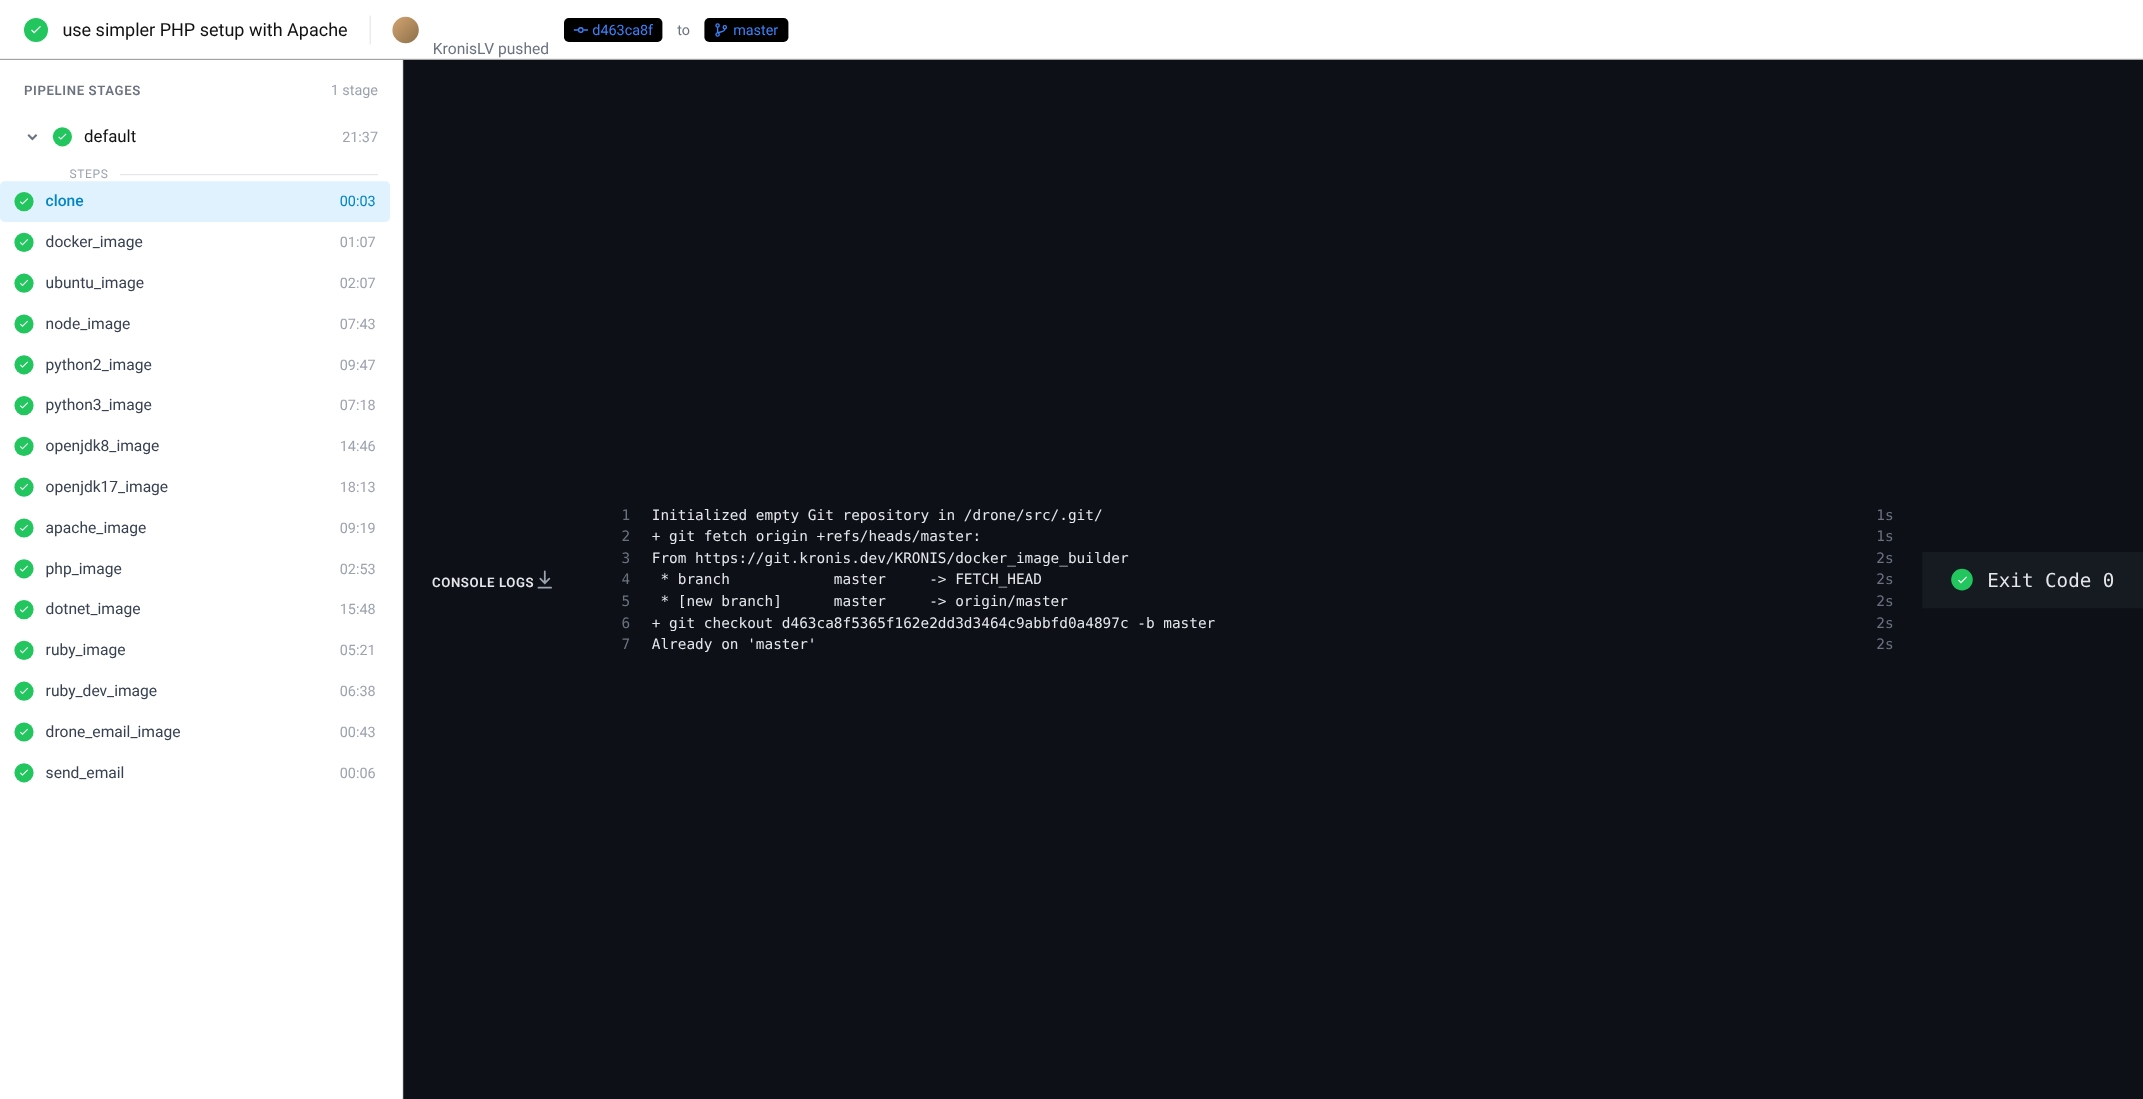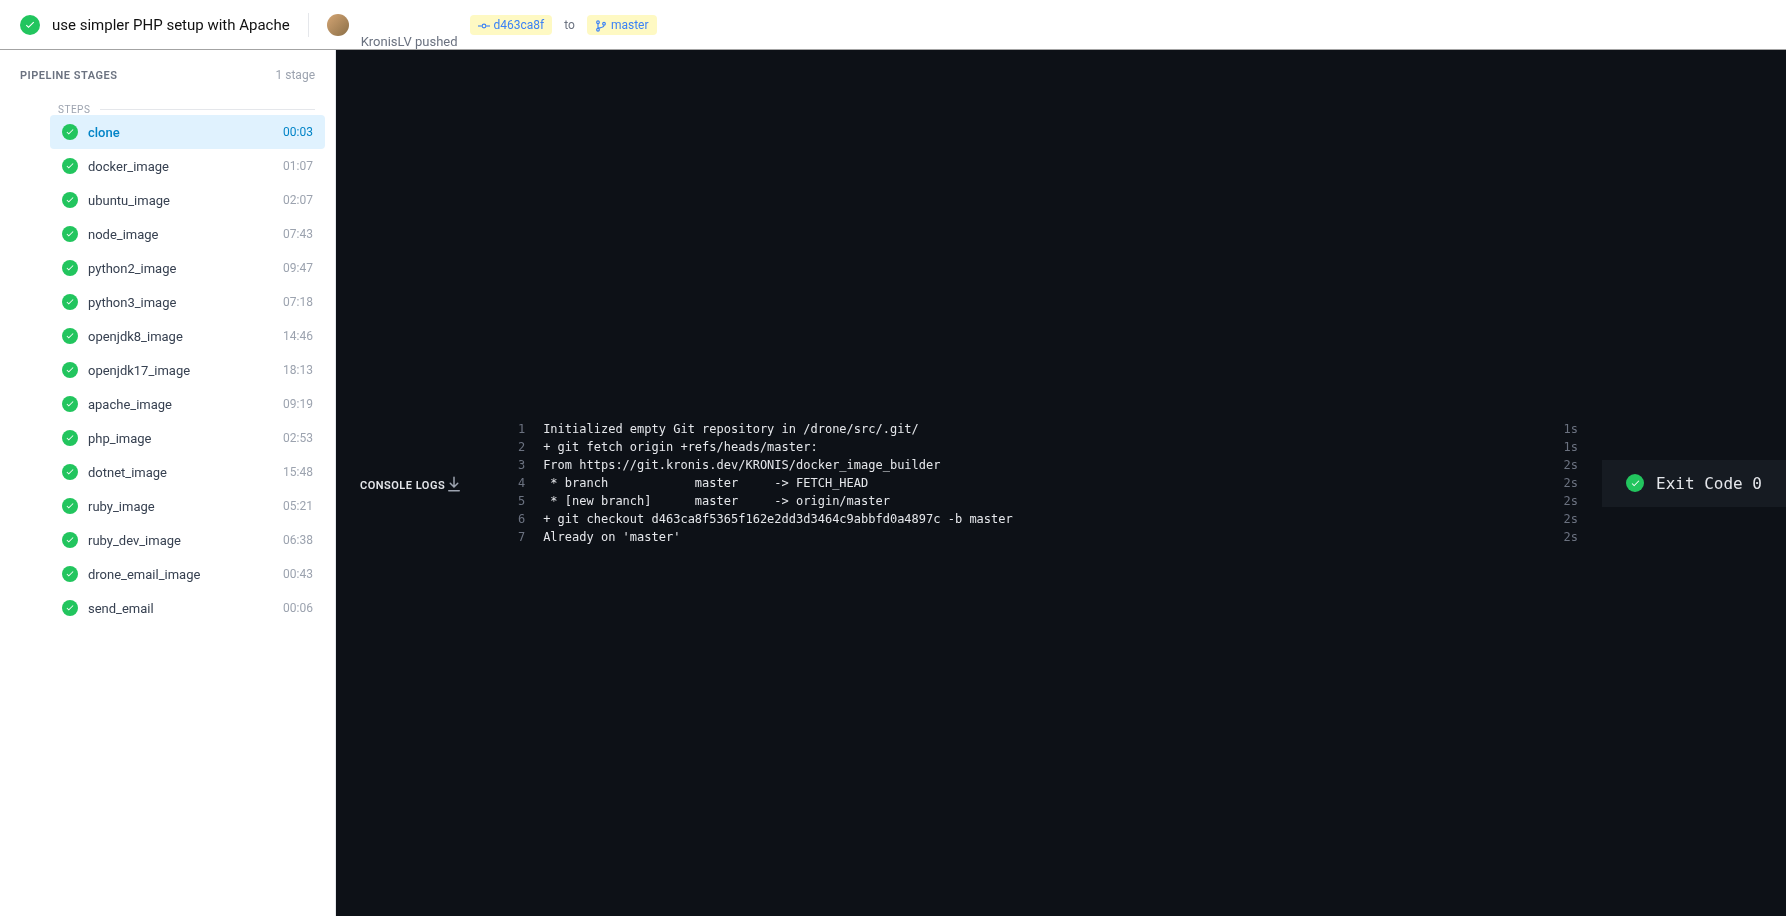--- a/index.html
+++ b/index.html
@@ -33,22 +33,22 @@
 .status-icon svg { width: 12px; height: 12px; fill: #fff; }
 .commit-title { font-size: 15px; color: #111; }
 .divider { width: 1px; height: 24px; background: #e5e7eb; margin: 0 6px; }
 .avatar {
   width: 22px; height: 22px; border-radius: 50%;
   background: linear-gradient(135deg,#d4a574,#8b6f47);
   flex-shrink: 0;
 }
 .user-action { color: #6b7280; font-size: 13px; margin-top: 34px; }
 .pill {
-  display: inline-flex; align-items: flex-end; gap: 4px;
-  background: #fef9c3; border-radius: 4px;
+  display: inline-flex; align-items: center; gap: 4px;
+  background: #000000; border-radius: 4px;
   padding: 3px 8px; font-size: 12px;
 }
 .pill.commit { color: #3b82f6; }
 .pill.branch { color: #3b82f6; }
 .pill-icon { width: 12px; height: 12px; }
 .to-text { color: #6b7280; font-size: 12px; }
 
 .main { display: flex; height: calc(100% - 50px); }
 
 .sidebar {
@@ -82,21 +82,21 @@
 .stage-name { font-size: 14px; color: #111; flex: 1; }
 .stage-time { font-size: 12px; color: #9ca3af; }
 
 .steps-label {
   display: flex; align-items: center; gap: 10px;
   padding: 8px 20px 0 58px;
 }
 .steps-text { font-size: 10px; color: #9ca3af; letter-spacing: 0.5px; }
 .steps-line { flex: 1; height: 1px; background: #e5e7eb; }
 
-.steps-list { padding-left: 50px; padding-right: 10px; }
+.steps-list { padding-right: 10px; }
 .step-row {
   display: flex; align-items: center; gap: 10px;
   padding: 9px 12px;
   border-radius: 4px;
   cursor: pointer;
 }
 .step-row.active { background: #e0f2fe; }
 .step-icon {
   width: 16px; height: 16px; border-radius: 50%;
   background: #22c55e;
@@ -193,20 +193,32 @@
 </div>
 
 <div class="main">
 
   <div class="sidebar">
     <div class="sidebar-header">
       <span class="sidebar-title">PIPELINE STAGES</span>
       <span class="stage-count">1 stage</span>
     </div>
 
+    <div class="stage-row">
+      <svg class="caret" viewBox="0 0 16 16" fill="none" stroke="#6b7280" stroke-width="2">
+          <path d="M4 6l4 4 4-4"></path>
+        </svg>
+      <span class="status-icon" style="width:16px;height:16px">
+        <svg viewBox="0 0 16 16" style="width:10px;height:10px">
+            <path d="M13.5 4.5L6 12 2.5 8.5l1-1L6 10l6.5-6.5z"></path>
+          </svg>
+      </span>
+      <span class="stage-name">default</span>
+      <span class="stage-time">21:37</span>
+    </div>
 
     <div class="steps-label">
       <span class="steps-text">STEPS</span>
       <span class="steps-line"></span>
     </div>
 
     <div class="steps-list" id="steps-list">
         <div class="step-row active">
           <span class="step-icon">
             <svg viewBox="0 0 16 16">

